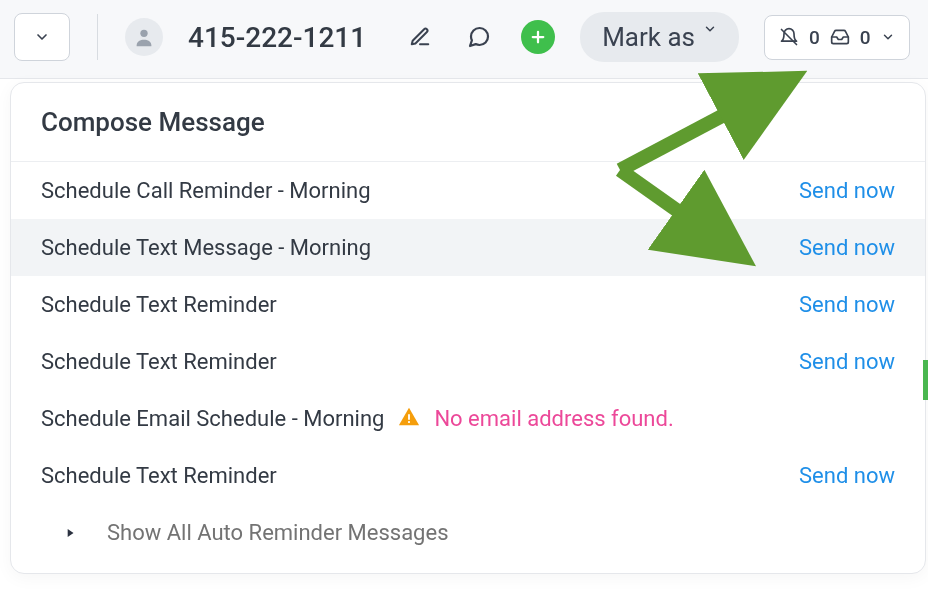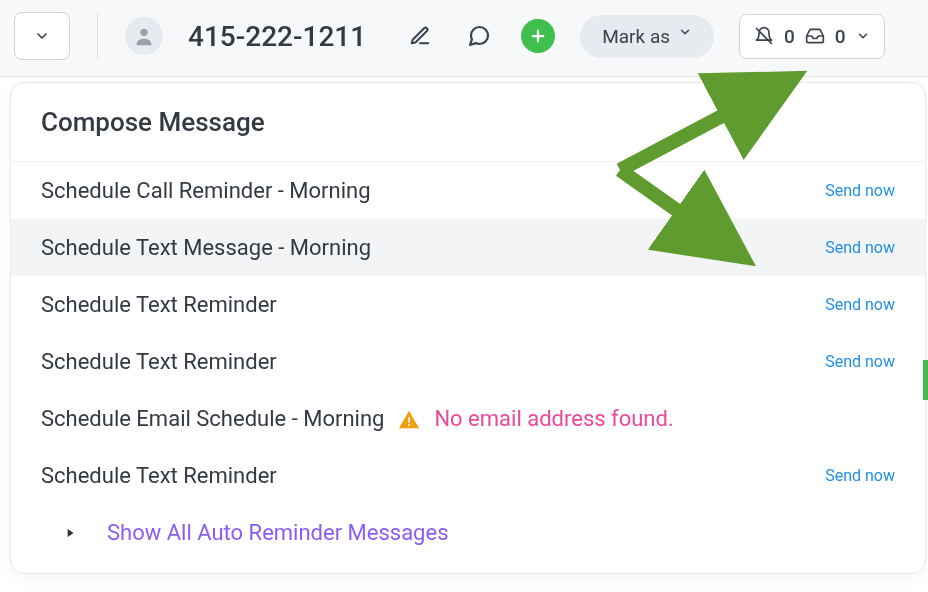--- a/index.html
+++ b/index.html
@@ -74,21 +74,21 @@
     align-items: center;
     justify-content: center;
     cursor: pointer;
   }
   .mark-pill {
     background: #e7eaee;
     border-radius: 24px;
     padding: 10px 22px;
     display: flex;
     gap: 8px;
-    font-size: 19px;
+    font-size: 26px;
     color: #3a4250;
     cursor: pointer;
   }
   .counter-box {
     border: 1.5px solid #cfd4db;
     border-radius: 8px;
     background: #fff;
     padding: 10px 14px;
     display: flex;
     align-items: center;
@@ -120,41 +120,41 @@
   }
   .row {
     display: flex;
     align-items: center;
     justify-content: space-between;
     padding: 16px 30px;
     font-size: 22px;
     color: #333a44;
   }
   .row.hover { background: #f2f4f6; }
-  .row .left { display: flex; align-items: flex-end; gap: 14px; flex-wrap: wrap; }
+  .row .left { display: flex; align-items: flex-start; gap: 14px; flex-wrap: wrap; }
   .send-link {
     color: #1f8fe8;
-    font-size: 16px;
+    font-size: 22px;
     cursor: pointer;
   }
   .warn-icon {
     color: #f59e0b;
     display: inline-flex;
     align-items: center;
   }
   .warn-text {
     color: #ec4899;
     font-size: 22px;
   }
   .show-all-row {
     display: flex;
     align-items: center;
     padding: 16px 30px 28px 52px;
     font-size: 22px;
-    color: #8b5cf6;
+    color: #737373;
     gap: 30px;
     cursor: pointer;
   }
 
   
   .arrow-layer {
     position: absolute;
     inset: 0;
     pointer-events: none;
   }

